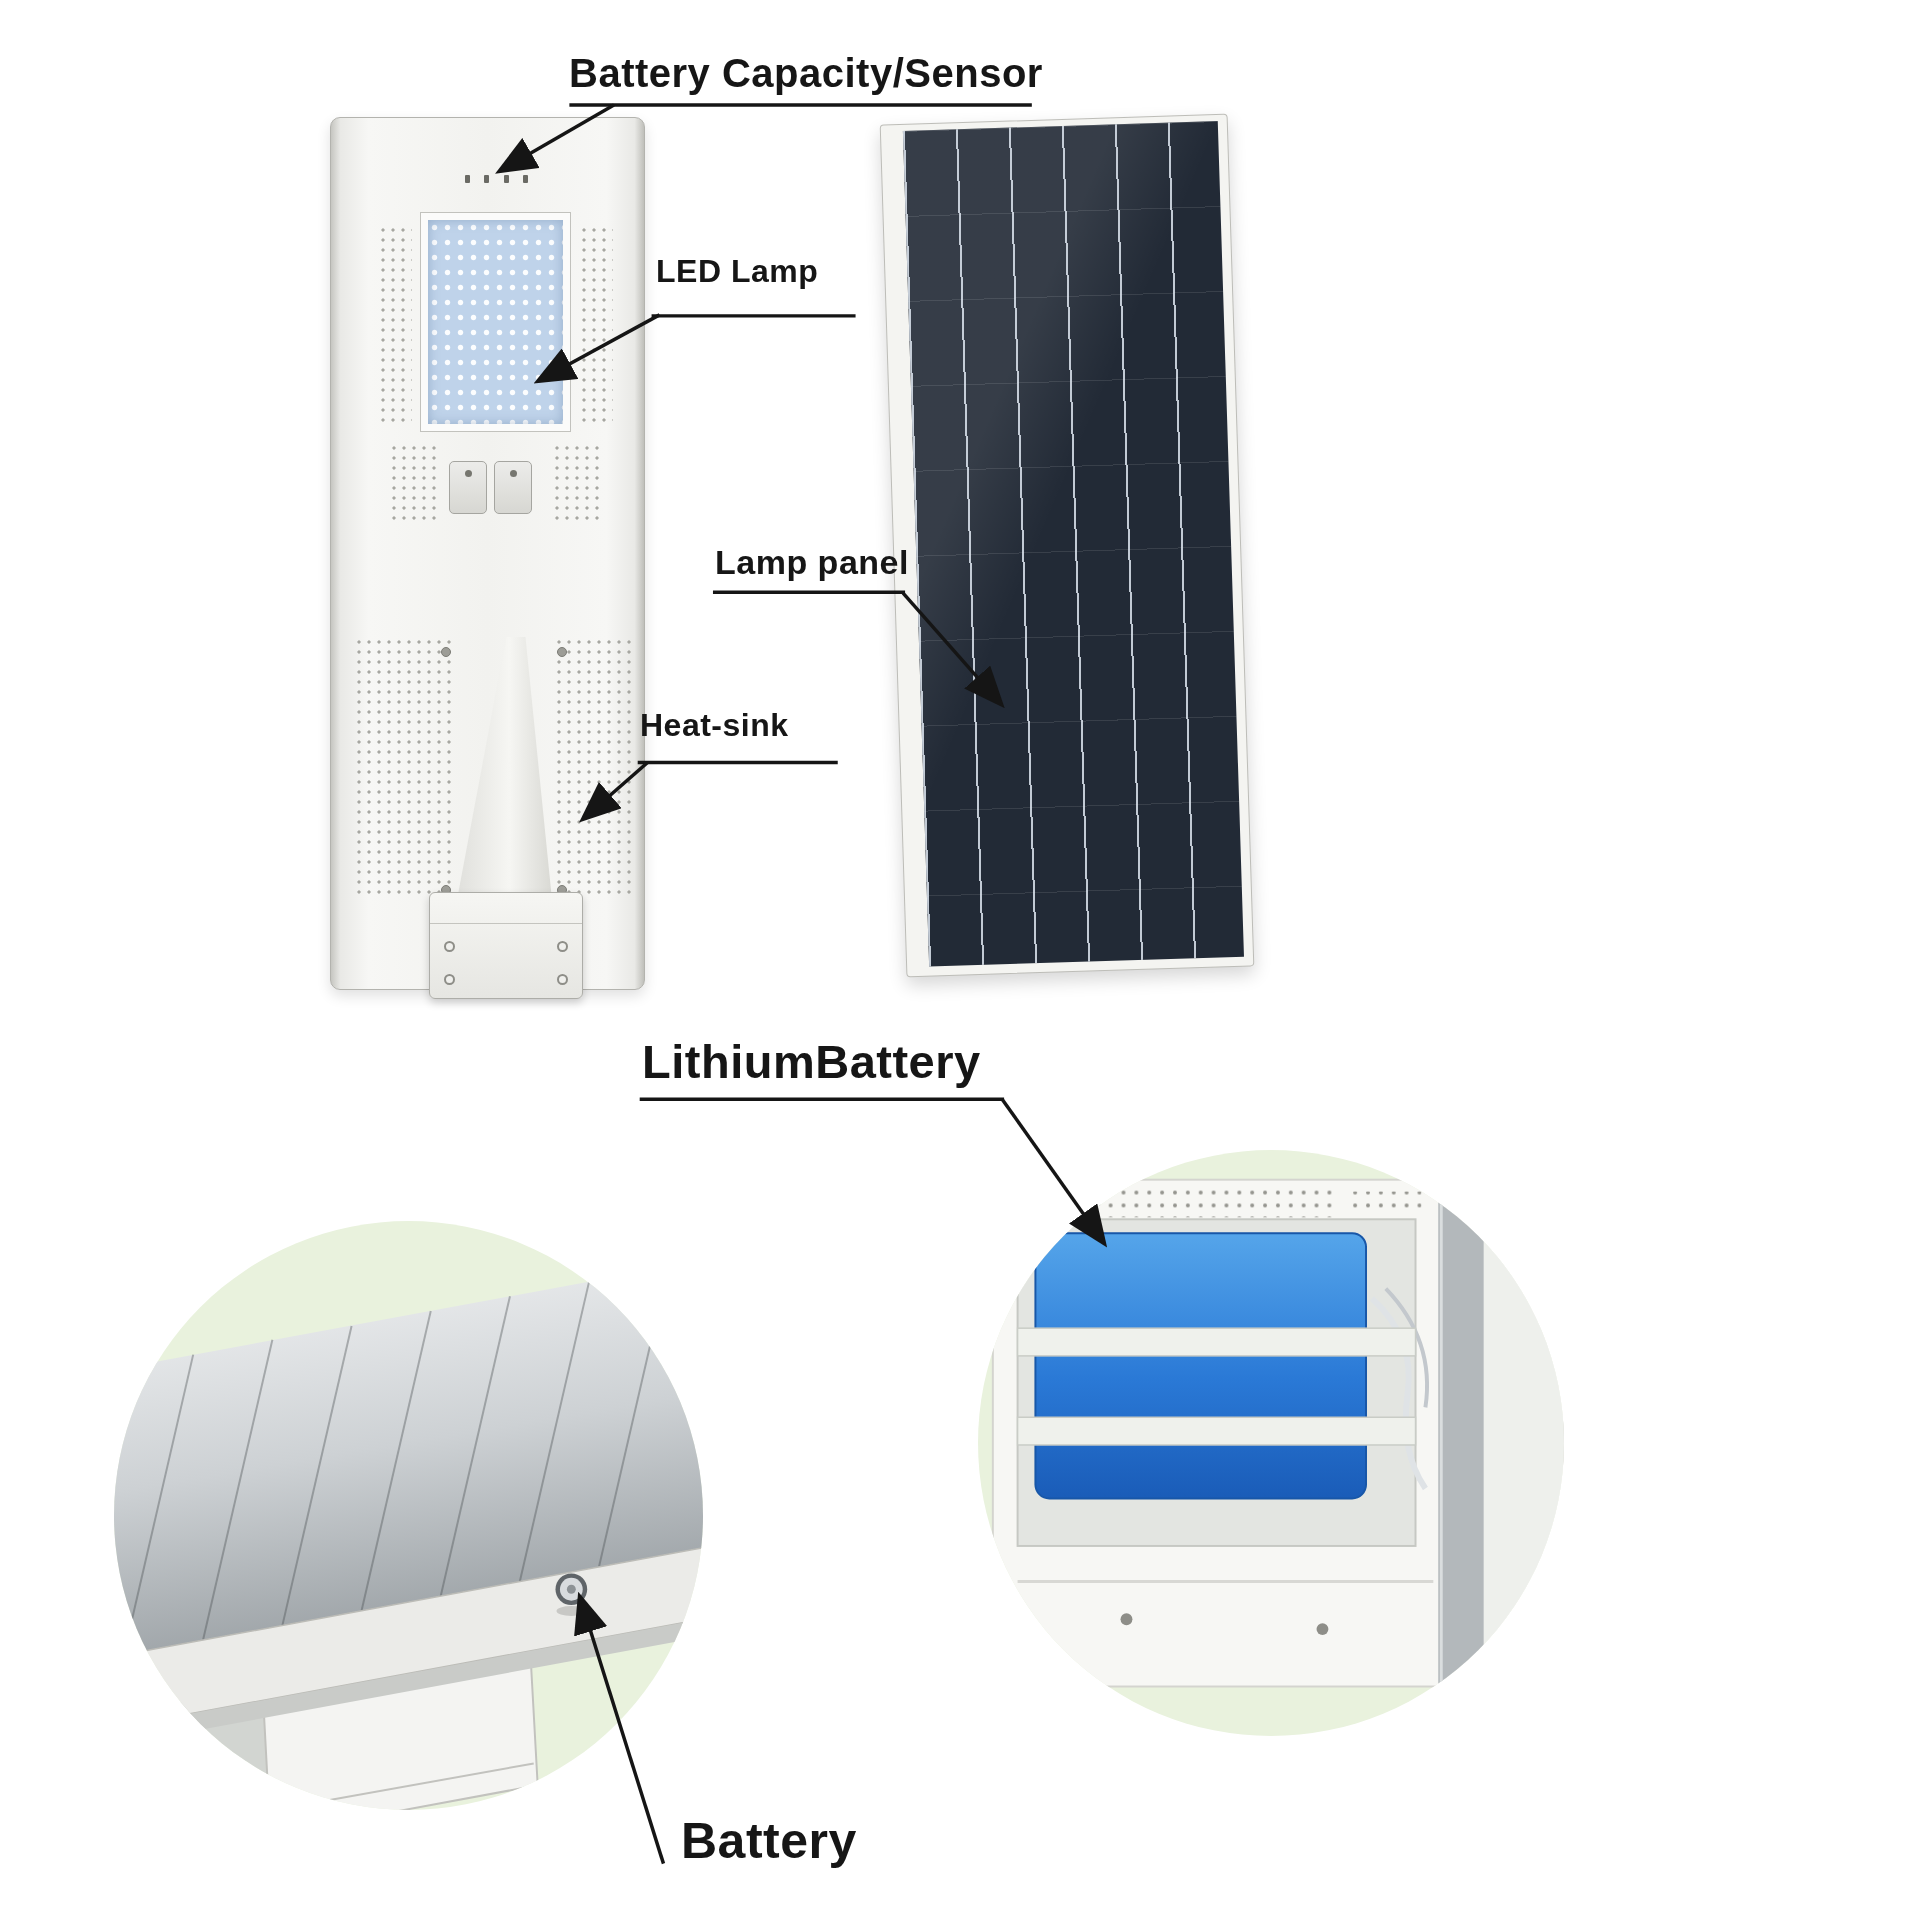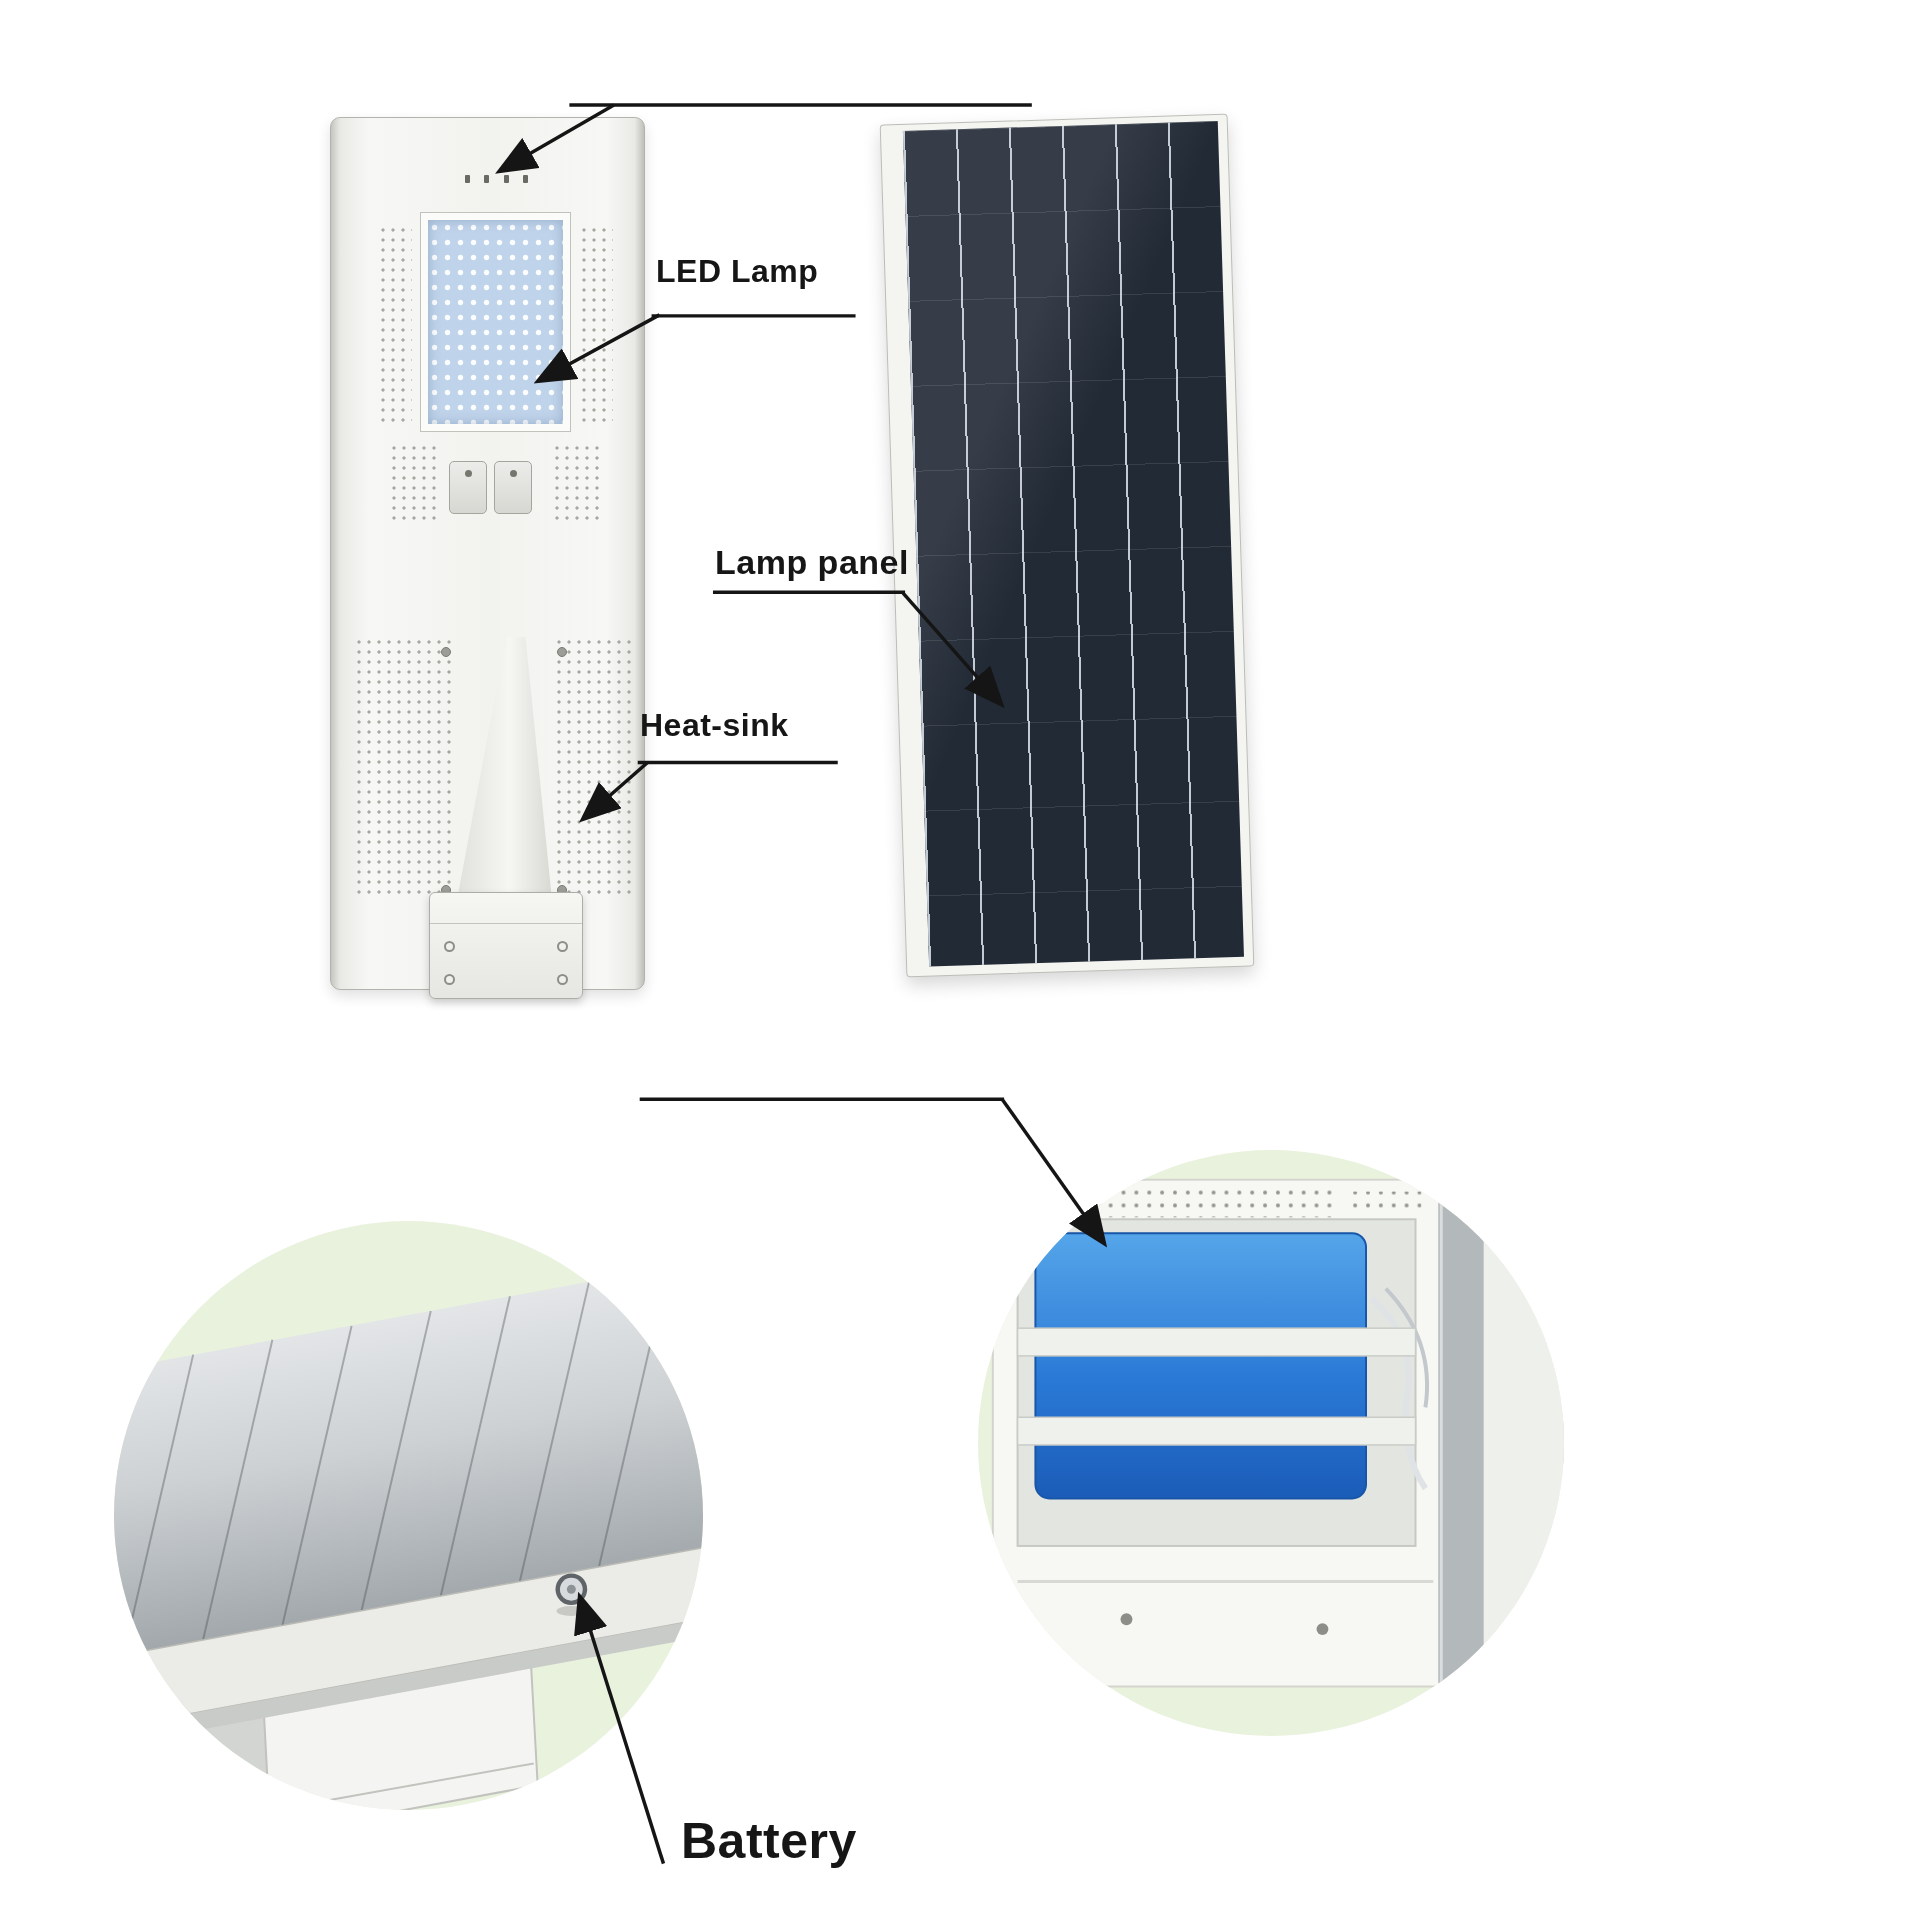--- a/index.html
+++ b/index.html
@@ -170,23 +170,25 @@
       <rect x="58" y="84" width="334" height="268" rx="14" fill="url(#gBlue)" stroke="#1857a8" stroke-width="2"></rect>
       <rect x="40" y="180" width="402" height="28" fill="#eff1ec" stroke="#c9ccc6" stroke-width="1.5"></rect>
       <rect x="40" y="270" width="402" height="28" fill="#eff1ec" stroke="#c9ccc6" stroke-width="1.5"></rect>
       <line x1="40" y1="436" x2="460" y2="436" stroke="#d8d8d4" stroke-width="3"></line>
       <circle cx="150" cy="474" r="6" fill="#8e8e88"></circle>
       <circle cx="348" cy="484" r="6" fill="#8e8e88"></circle>
       <circle cx="120" cy="52" r="5" fill="#9d9d97"></circle>
     </svg>
   </div>
 
+  <div class="label lbl-battery">Battery Capacity/Sensor</div>
   <div class="label lbl-led">LED Lamp</div>
   <div class="label lbl-solar">Lamp panel</div>
   <div class="label lbl-heat">Heat-sink</div>
+  <div class="label lbl-lithium">LithiumBattery</div>
   <div class="label lbl-switch">Battery</div>
 
   <svg class="leaders" width="1927" height="1927" viewBox="0 0 1946 1946">
     <defs>
       <marker id="ah" markerWidth="12" markerHeight="10" refX="10" refY="5" orient="auto">
         <path d="M0,0 L12,5 L0,10 z" fill="#151515"></path>
       </marker>
     </defs>
     <line x1="575" y1="106" x2="1042" y2="106"></line>
     <line x1="620" y1="106" x2="506" y2="172" marker-end="url(#ah)"></line>

